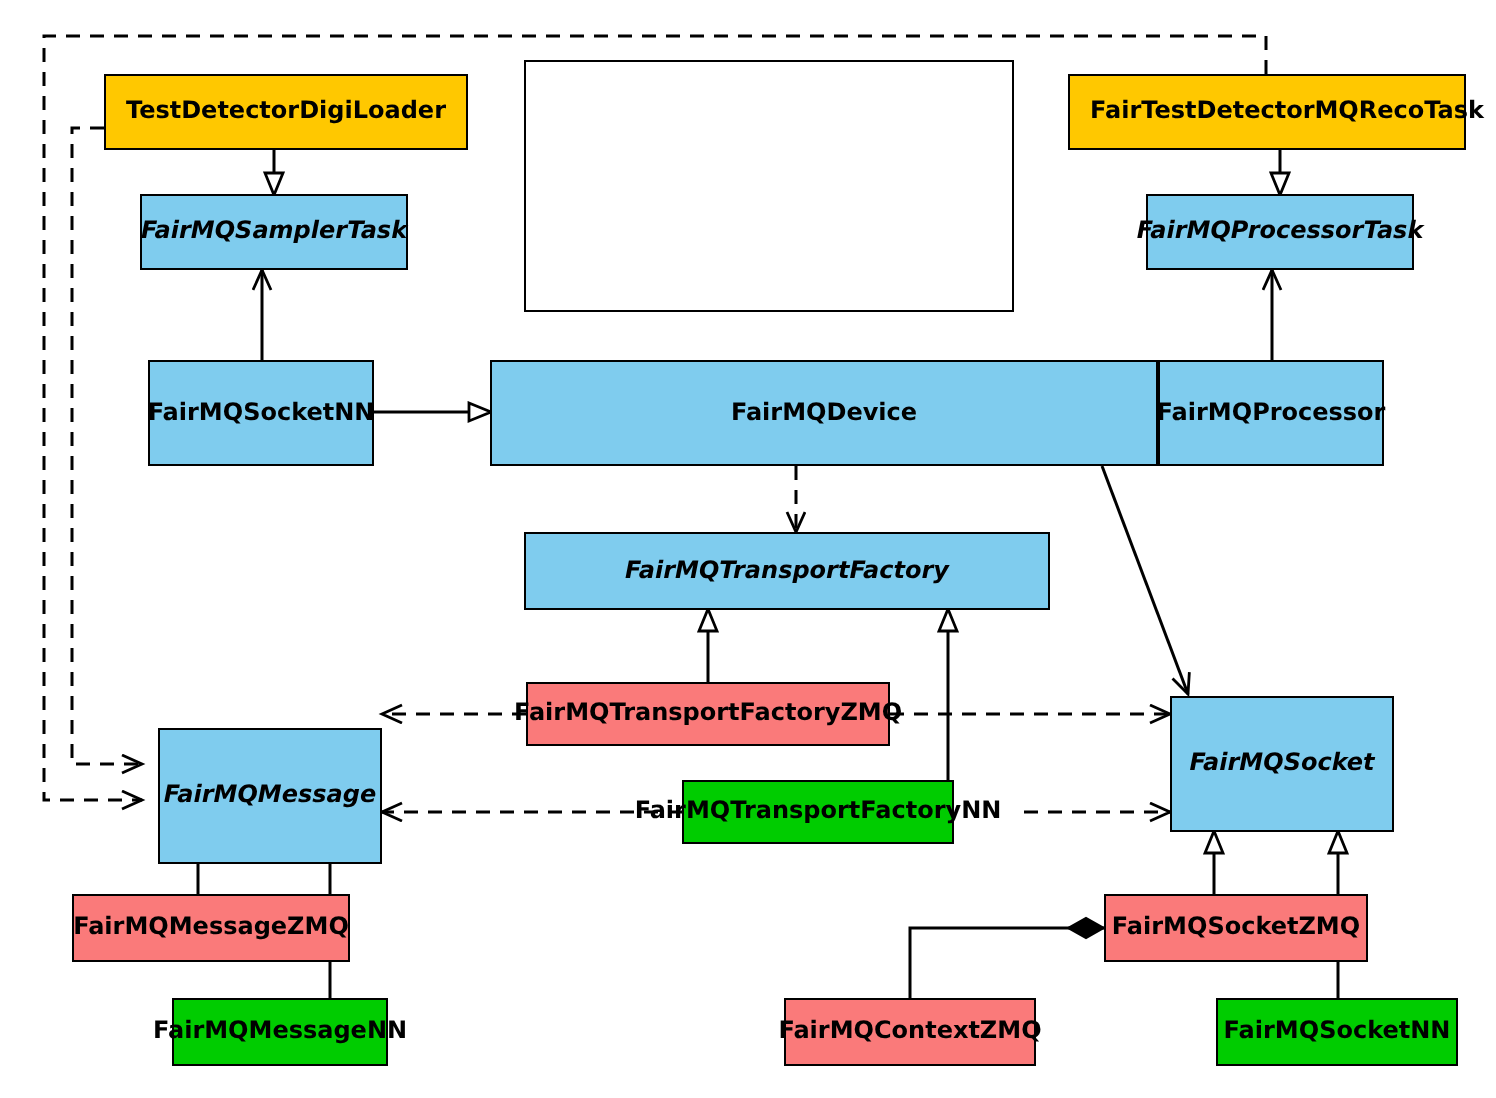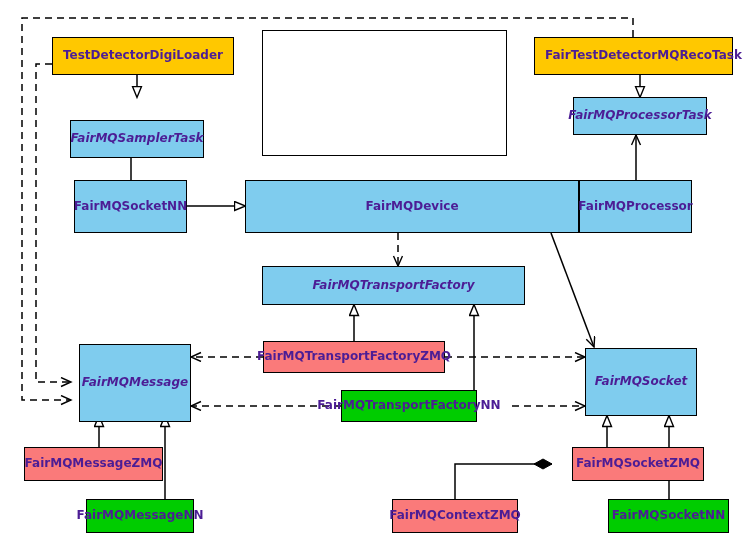--- a/index.html
+++ b/index.html
@@ -1,21 +1,21 @@
 <!DOCTYPE html>
 <html><head>
 <meta charset="utf-8">
 <style>
   html,body{margin:0;padding:0;background:#ffffff;}
   body{font-family:"DejaVu Sans", sans-serif;}
   #canvas{position:relative;width:748px;height:549px;background:#ffffff;overflow:hidden;}
   svg#wires{position:absolute;left:0;top:0;width:748px;height:549px;}
   .node{position:absolute;box-sizing:border-box;border:1.6px solid #000;
         display:flex;align-items:center;justify-content:center;text-align:center;
-        font-size:12px;font-weight:bold;color:#4c1d95;line-height:1.15;z-index:3;}
+        font-size:12px;font-weight:bold;color:#000000;line-height:1.15;z-index:3;}
   .node.abstract{font-style:italic;}
   .legend-box{position:absolute;box-sizing:border-box;border:1.6px solid #000;background:#fff;z-index:3;}
   .legend-row{position:absolute;box-sizing:border-box;display:flex;align-items:center;
               justify-content:center;font-size:11.5px;font-weight:normal;color:#000;}
 </style>
 </head>
 <body>
 
 <div id="canvas">
 
@@ -71,29 +71,29 @@
 
   <div class="legend-box" style="left:262px;top:30px;width:245px;height:126px;"></div>
   <div class="legend-row" style="left:272px;top:37px;width:225px;height:21px;background:#FFC800;">user code</div>
   <div class="legend-row" style="left:272px;top:67px;width:225px;height:21px;background:#7FCCEE;">framework</div>
   <div class="legend-row" style="left:272px;top:95px;width:225px;height:21px;background:#FA7A7A;">zeromq transport implementation</div>
   <div class="legend-row" style="left:272px;top:124px;width:225px;height:21px;background:#00CC00;">nanomsg transport implementation</div>
 
   <div id="nodes">
       <div class="node" style="left: 52px; top: 37px; width: 182px; height: 38px; background: rgb(255, 200, 0);">TestDetectorDigiLoader</div>
       <div class="node" style="left: 534px; top: 37px; width: 199px; height: 38px; background: rgb(255, 200, 0); padding-left: 20px;">FairTestDetectorMQRecoTask</div>
-      <div class="node abstract" style="left: 70px; top: 97px; width: 134px; height: 38px; background: rgb(127, 204, 238); margin-top: 23px;">FairMQSamplerTask</div>
+      <div class="node abstract" style="left: 70px; top: 97px; width: 134px; height: 38px; background: rgb(127, 204, 238);">FairMQSamplerTask</div>
       <div class="node abstract" style="left: 573px; top: 97px; width: 134px; height: 38px; background: rgb(127, 204, 238);">FairMQProcessorTask</div>
       <div class="node" style="left: 74px; top: 180px; width: 113px; height: 53px; background: rgb(127, 204, 238);">FairMQSocketNN</div>
       <div class="node" style="left: 245px; top: 180px; width: 334px; height: 53px; background: rgb(127, 204, 238);">FairMQDevice</div>
       <div class="node" style="left: 579px; top: 180px; width: 113px; height: 53px; background: rgb(127, 204, 238);">FairMQProcessor</div>
       <div class="node abstract" style="left: 262px; top: 266px; width: 263px; height: 39px; background: rgb(127, 204, 238);">FairMQTransportFactory</div>
       <div class="node" style="left: 263px; top: 341px; width: 182px; height: 32px; background: rgb(250, 122, 122);">FairMQTransportFactoryZMQ</div>
       <div class="node" style="left: 341px; top: 390px; width: 136px; height: 32px; background: rgb(0, 204, 0);">FairMQTransportFactoryNN</div>
-      <div class="node abstract" style="left: 79px; top: 344px; width: 112px; height: 78px; background: rgb(127, 204, 238);">FairMQMessage</div>
+      <div class="node abstract" style="left: 79px; top: 364px; width: 112px; height: 68px; background: rgb(127, 204, 238);">FairMQMessage</div>
       <div class="node abstract" style="left: 585px; top: 348px; width: 112px; height: 68px; background: rgb(127, 204, 238);">FairMQSocket</div>
-      <div class="node" style="left: 24px; top: 447px; width: 139px; height: 34px; background: rgb(250, 122, 122);">FairMQMessageZMQ</div>
+      <div class="node" style="left: 36px; top: 447px; width: 139px; height: 34px; background: rgb(250, 122, 122);">FairMQMessageZMQ</div>
       <div class="node" style="left: 86px; top: 499px; width: 108px; height: 34px; background: rgb(0, 204, 0);">FairMQMessageNN</div>
-      <div class="node" style="left: 552px; top: 447px; width: 132px; height: 34px; background: rgb(250, 122, 122); margin-left: 20px;">FairMQSocketZMQ</div>
+      <div class="node" style="left: 552px; top: 447px; width: 132px; height: 34px; background: rgb(250, 122, 122);">FairMQSocketZMQ</div>
       <div class="node" style="left: 392px; top: 499px; width: 126px; height: 34px; background: rgb(250, 122, 122);">FairMQContextZMQ</div>
       <div class="node" style="left: 608px; top: 499px; width: 121px; height: 34px; background: rgb(0, 204, 0);">FairMQSocketNN</div>
     </div>
 </div>
 
 </body></html>

